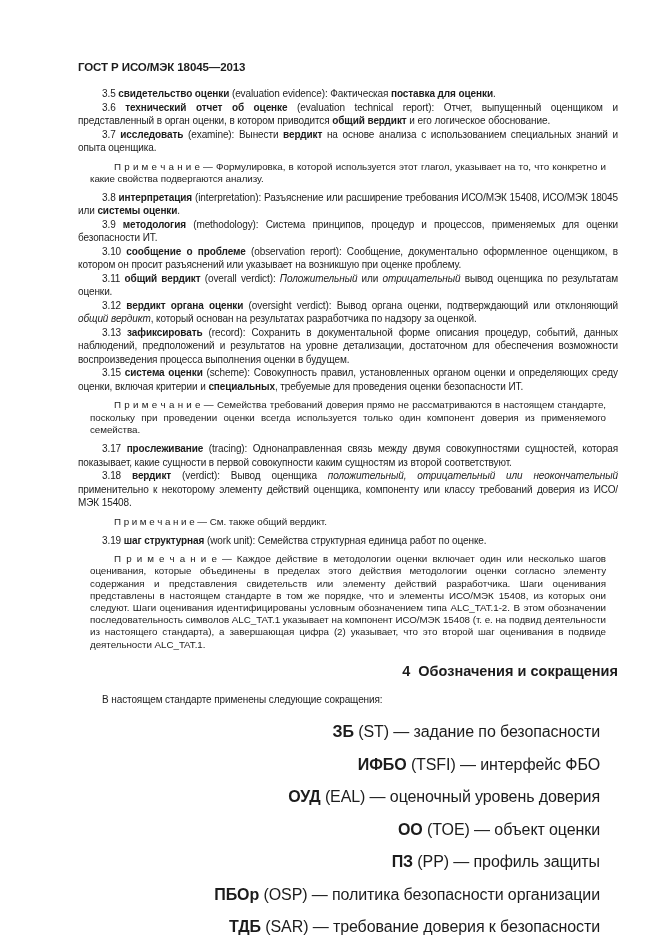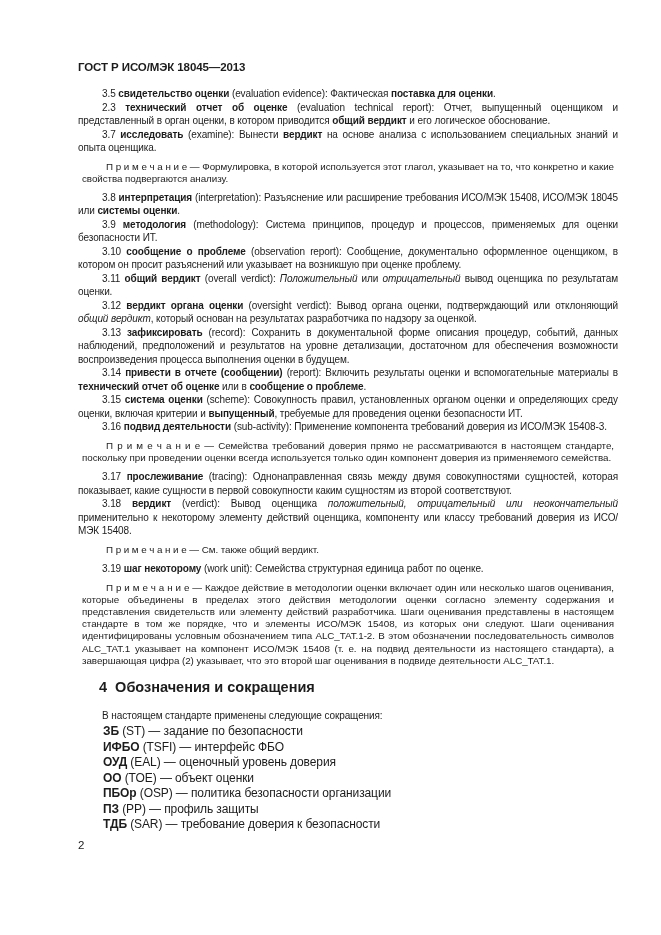--- a/index.html
+++ b/index.html
@@ -34,77 +34,77 @@
     text-indent: 24px;
     margin: 0;
   }
   .blk-plain { line-height: 14.5px; }
   .blk-note {
     font-size: 9.8px;
     line-height: 12.2px;
     letter-spacing: -0.05px;
     text-align: justify;
     text-indent: 24px;
-    margin: 6px 4px;
+    margin: 6px 12px;
     color: #222;
   }
   .blk-heading {
     font-size: 14.5px;
     font-weight: 700;
     line-height: 17px;
     padding-left: 21px;
     margin: 12px 0 13px 0;
+    text-align: right;
   }
   .blk-abbr {
-    font-size: 12px;
+    font-size: 16px;
     line-height: 14.5px;
     letter-spacing: -0.1px;
     padding-left: 24px;
-    margin: 1px;
+    margin: 18px;
+    text-align: right;
   }
   .page-number {
     font-size: 11.5px;
     margin-top: 7px;
   }
   .b { font-weight: 700; }
   .i { font-style: italic; }
 </style>
 </head>
 <body>
 
 <div class="page">
   <div class="doc-content">
     <p class="doc-header">ГОСТ Р ИСО/МЭК 18045—2013</p>
 
     <div>
         <p class="blk-term"><span>3.5 </span><span class="b">свидетельство оценки</span><span> (evaluation evidence): Фактическая </span><span class="b">поставка для оценки</span><span>.</span></p>
-        <p class="blk-term"><span>2.3 </span><span class="b">технический отчет об оценке</span><span> (evaluation technical report): Отчет, выпущенный оценщиком и представленный в орган оценки, в котором приводится </span><span class="b">общий вердикт</span><span> и его логическое обоснование.</span></p>
+        <p class="blk-term"><span>3.6 </span><span class="b">технический отчет об оценке</span><span> (evaluation technical report): Отчет, выпущенный оценщиком и представленный в орган оценки, в котором приводится </span><span class="b">общий вердикт</span><span> и его логическое обоснование.</span></p>
         <p class="blk-term"><span>3.7 </span><span class="b">исследовать</span><span> (examine): Вынести </span><span class="b">вердикт</span><span> на основе анализа с использованием специальных знаний и опыта оценщика.</span></p>
         <p class="blk-note"><span>П р и м е ч а н и е — Формулировка, в которой используется этот глагол, указывает на то, что конкретно и какие свойства подвергаются анализу.</span></p>
         <p class="blk-term"><span>3.8 </span><span class="b">интерпретация</span><span> (interpretation): Разъяснение или расширение требования ИСО/МЭК 15408, ИСО/МЭК 18045 или </span><span class="b">системы оценки</span><span>.</span></p>
         <p class="blk-term"><span>3.9 </span><span class="b">методология</span><span> (methodology): Система принципов, процедур и процессов, применяемых для оценки безопасности ИТ.</span></p>
         <p class="blk-term"><span>3.10 </span><span class="b">сообщение о проблеме</span><span> (observation report): Сообщение, документально оформленное оценщиком, в котором он просит разъяснений или указывает на возникшую при оценке проблему.</span></p>
         <p class="blk-term"><span>3.11 </span><span class="b">общий вердикт</span><span> (overall verdict): </span><span class="i">Положительный</span><span> или </span><span class="i">отрицательный</span><span> вывод оценщика по результатам оценки.</span></p>
         <p class="blk-term"><span>3.12 </span><span class="b">вердикт органа оценки</span><span> (oversight verdict): Вывод органа оценки, подтверждающий или отклоняющий </span><span class="i">общий вердикт</span><span>, который основан на результатах разработчика по надзору за оценкой.</span></p>
         <p class="blk-term"><span>3.13 </span><span class="b">зафиксировать</span><span> (record): Сохранить в документальной форме описания процедур, событий, данных наблюдений, предположений и результатов на уровне детализации, достаточном для обеспечения возможности воспроизведения процесса выполнения оценки в будущем.</span></p>
-        <p class="blk-term"><span>3.14 </span><span class="b">привести в отчете (сообщении)</span><span> (report): Включить результаты оценки и вспомогательные материалы в </span><span class="b">технический отчет об оценке</span><span> или в </span><span class="b">сообщение о проблеме</span><span>.</span></p>
-        <p class="blk-term"><span>3.15 </span><span class="b">система оценки</span><span> (scheme): Совокупность правил, установленных органом оценки и определяющих среду оценки, включая критерии и </span><span class="b">выпущенный</span><span>, требуемые для проведения оценки безопасности ИТ.</span></p>
-        <p class="blk-term"><span>3.16 </span><span class="b">подвид деятельности</span><span> (sub-activity): Применение компонента требований доверия из ИСО/МЭК 15408-3.</span></p>
+        <p class="blk-term"><span>3.15 </span><span class="b">система оценки</span><span> (scheme): Совокупность правил, установленных органом оценки и определяющих среду оценки, включая критерии и </span><span class="b">специальных</span><span>, требуемые для проведения оценки безопасности ИТ.</span></p>
         <p class="blk-note"><span>П р и м е ч а н и е — Семейства требований доверия прямо не рассматриваются в настоящем стандарте, поскольку при проведении оценки всегда используется только один компонент доверия из применяемого семейства.</span></p>
         <p class="blk-term"><span>3.17 </span><span class="b">прослеживание</span><span> (tracing): Однонаправленная связь между двумя совокупностями сущностей, которая показывает, какие сущности в первой совокупности каким сущностям из второй соответствуют.</span></p>
         <p class="blk-term"><span>3.18 </span><span class="b">вердикт</span><span> (verdict): Вывод оценщика </span><span class="i">положительный, отрицательный или неокончательный</span><span> применительно к некоторому элементу действий оценщика, компоненту или классу требований доверия из ИСО/МЭК 15408.</span></p>
         <p class="blk-note"><span>П р и м е ч а н и е — См. также общий вердикт.</span></p>
-        <p class="blk-term"><span>3.19 </span><span class="b">шаг некоторому</span><span> (work unit): Семейства структурная единица работ по оценке.</span></p>
+        <p class="blk-term"><span>3.19 </span><span class="b">шаг структурная</span><span> (work unit): Семейства структурная единица работ по оценке.</span></p>
         <p class="blk-note"><span>П р и м е ч а н и е — Каждое действие в методологии оценки включает один или несколько шагов оценивания, которые объединены в пределах этого действия методологии оценки согласно элементу содержания и представления свидетельств или элементу действий разработчика. Шаги оценивания представлены в настоящем стандарте в том же порядке, что и элементы ИСО/МЭК 15408, из которых они следуют. Шаги оценивания идентифицированы условным обозначением типа ALC_TAT.1-2. В этом обозначении последовательность символов ALC_TAT.1 указывает на компонент ИСО/МЭК 15408 (т. е. на подвид деятельности из настоящего стандарта), а завершающая цифра (2) указывает, что это второй шаг оценивания в подвиде деятельности ALC_TAT.1.</span></p>
         <h2 class="blk-heading"><span>4&nbsp; Обозначения и сокращения</span></h2>
         <p class="blk-plain"><span>В настоящем стандарте применены следующие сокращения:</span></p>
         <p class="blk-abbr"><span class="b">ЗБ</span><span> (ST) — задание по безопасности</span></p>
         <p class="blk-abbr"><span class="b">ИФБО</span><span> (TSFI) — интерфейс ФБО</span></p>
         <p class="blk-abbr"><span class="b">ОУД</span><span> (EAL) — оценочный уровень доверия</span></p>
         <p class="blk-abbr"><span class="b">ОО</span><span> (TOE) — объект оценки</span></p>
+        <p class="blk-abbr"><span class="b">ПЗ</span><span> (PP) — профиль защиты</span></p>
         <p class="blk-abbr"><span class="b">ПБОр</span><span> (OSP) — политика безопасности организации</span></p>
-        <p class="blk-abbr"><span class="b">ПЗ</span><span> (PP) — профиль защиты</span></p>
         <p class="blk-abbr"><span class="b">ТДБ</span><span> (SAR) — требование доверия к безопасности</span></p>
       </div>
 
     <p class="page-number">2</p>
   </div>
 </div>
 
 </body></html>

